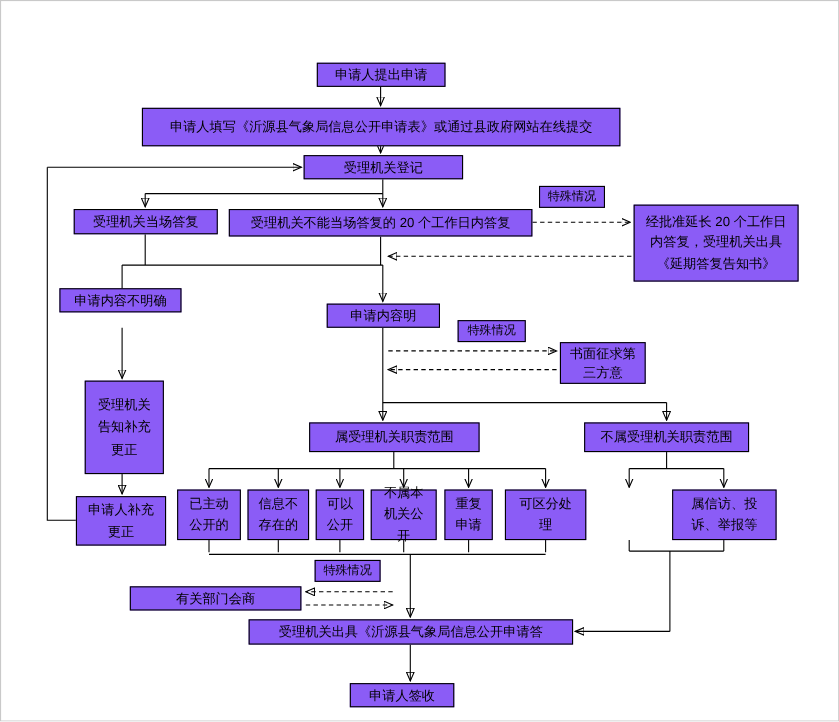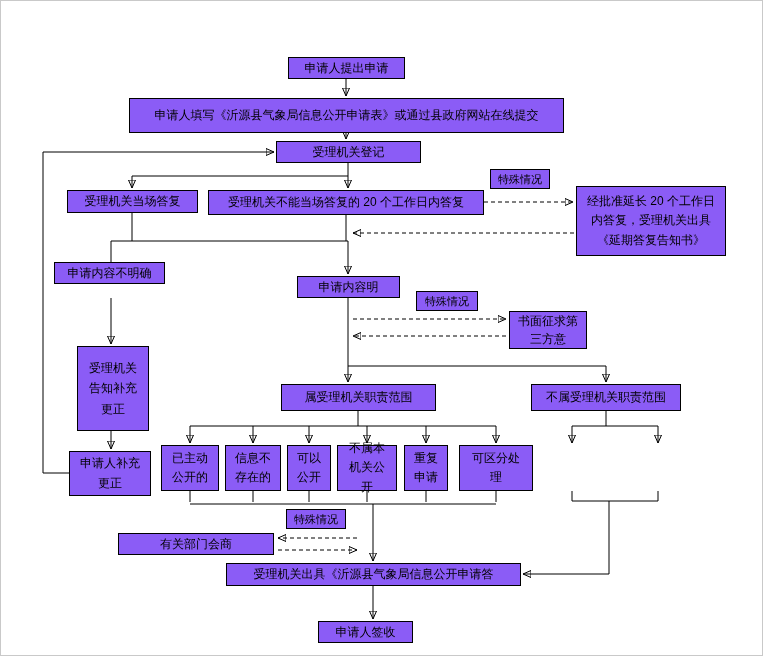--- a/index.html
+++ b/index.html
@@ -112,20 +112,21 @@
 
   <div class="node ml" style="left:286px;top:444px;width:44px;height:46px;padding:2px 8px">可以公开</div>
 
   <div class="node ml" style="left:336px;top:444px;width:60px;height:46px;padding:2px 8px">不属本机关公开</div>
 
   <div class="node ml" style="left:403px;top:444px;width:44px;height:46px;padding:15px 8px">重复申请</div>
 
   <div class="node ml" style="left:458px;top:444px;width:74px;height:46px;padding:2px 10px">可区分处理</div>
 
 
+  <div class="node ml" style="left:610px;top:444px;width:95px;height:46px;padding:2px 12px">属信访、投诉、举报等</div>
 
   <div class="node small" style="left:285px;top:508px;width:60px;height:20px">特殊情况</div>
 
   <div class="node" style="left:117px;top:532px;width:156px;height:22px">有关部门会商</div>
 
   <div class="node" style="left:225px;top:562px;width:295px;height:23px">受理机关出具《沂源县气象局信息公开申请答</div>
 
   <div class="node" style="left:317px;top:620px;width:95px;height:22px">申请人签收</div>
 
 </div>

